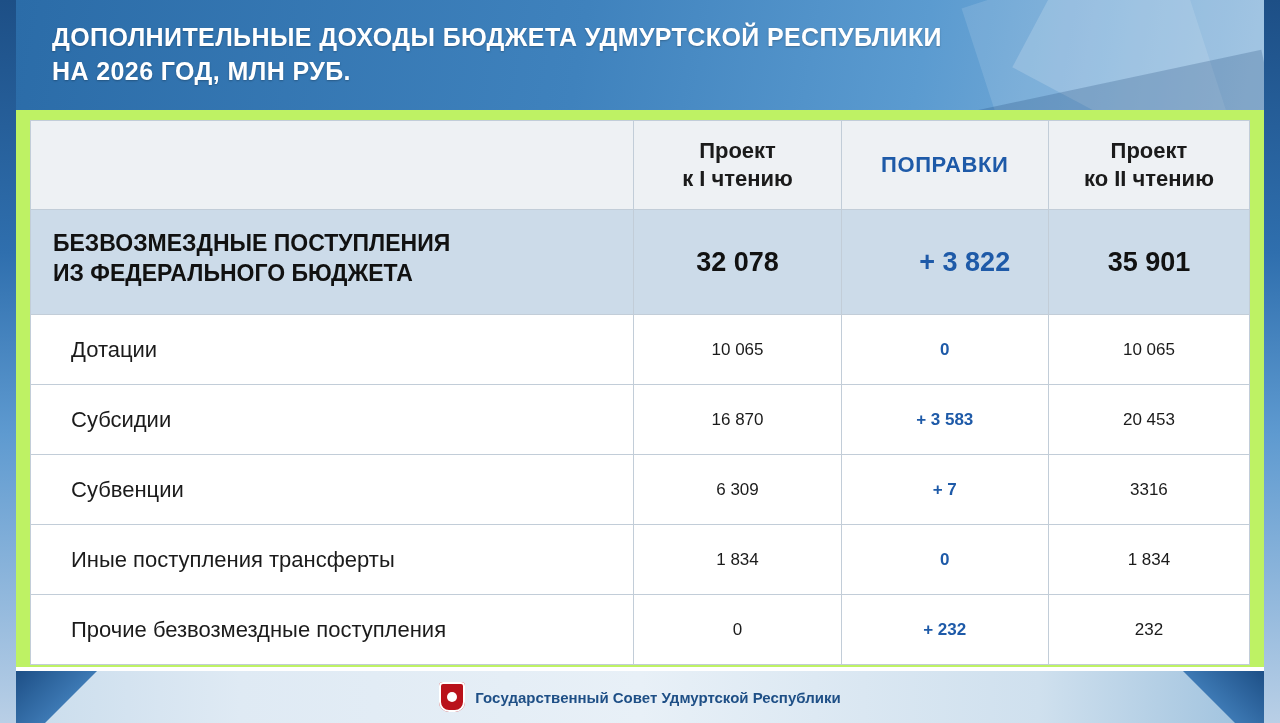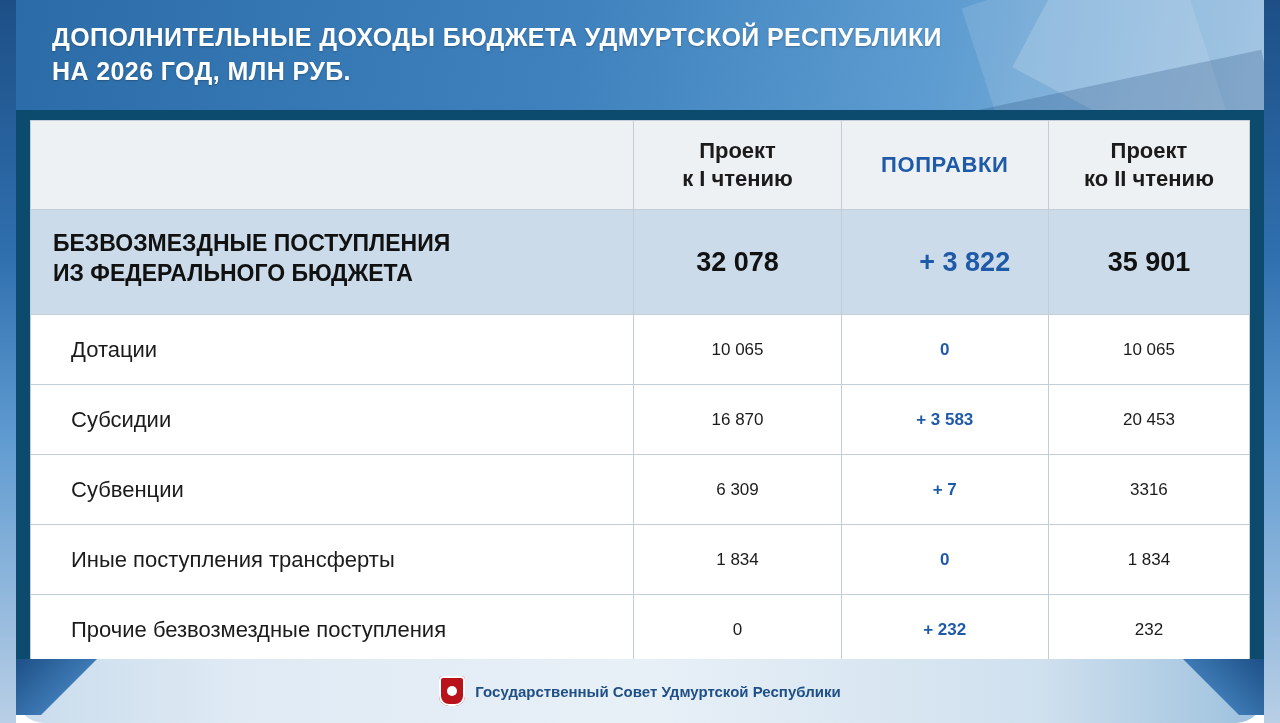--- a/index.html
+++ b/index.html
@@ -78,21 +78,21 @@
   }
   .title .l2 { display: block; }
 
   
   .board {
     position: absolute;
     left: 16px;
     right: 16px;
     top: 110px;
     bottom: 56px;
-    background: #0c4a6e;
+    background: #bef264;
     padding: 10px 14px 0 14px;
     box-sizing: border-box;
   }
   table.budget {
     width: 100%;
     border-collapse: collapse;
     table-layout: fixed;
   }
   table.budget col.c0 { width: 49.5%; }
   table.budget col.c1 { width: 17%; }
@@ -159,21 +159,21 @@
     color: #1e5aa8;
     font-weight: bold;
   }
 
   
   .footer {
     position: absolute;
     left: 16px;
     right: 16px;
     bottom: 0;
-    height: 64px;
+    height: 52px;
     background: linear-gradient(90deg, #c9dcec 0%, #dfeaf4 18%, #e8f0f7 50%, #cfe0ee 82%, #9cc0dd 100%);
     display: flex;
     align-items: center;
     justify-content: center;
     border-radius: 28px;
   }
   .footer-inner {
     display: flex;
     align-items: center;
     gap: 10px;

